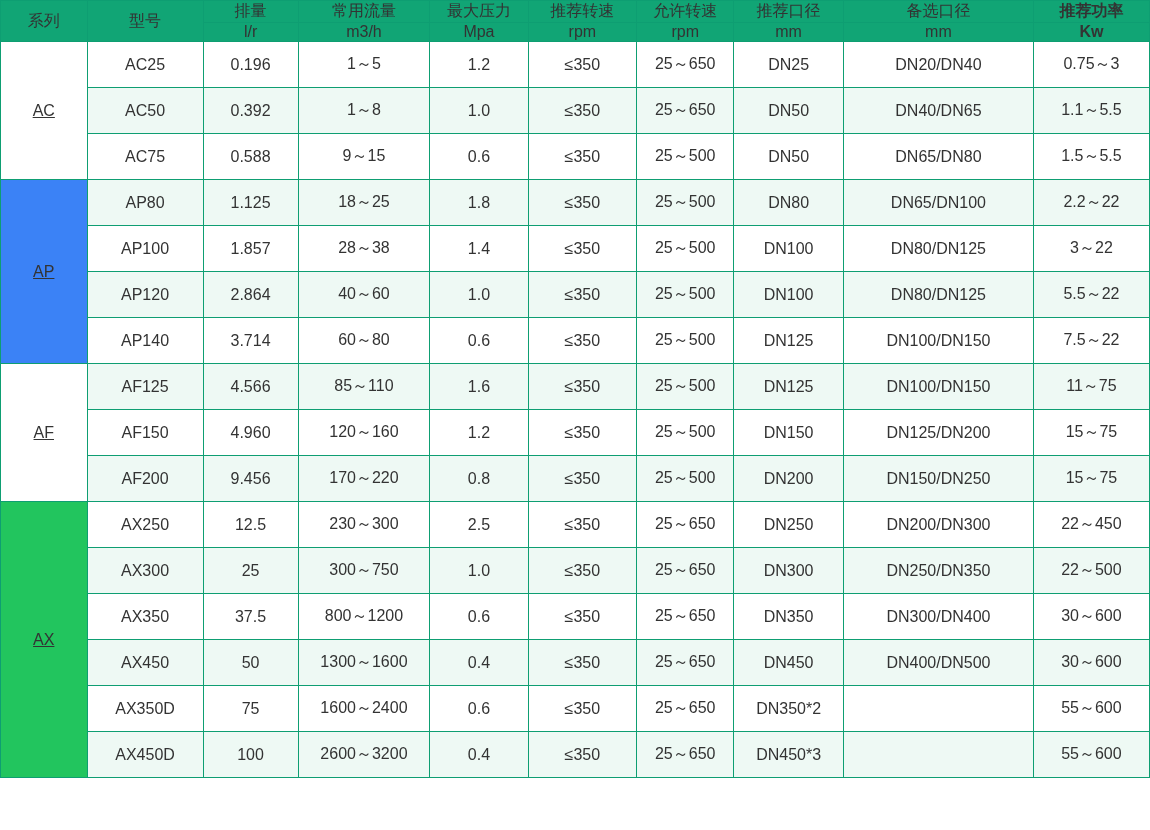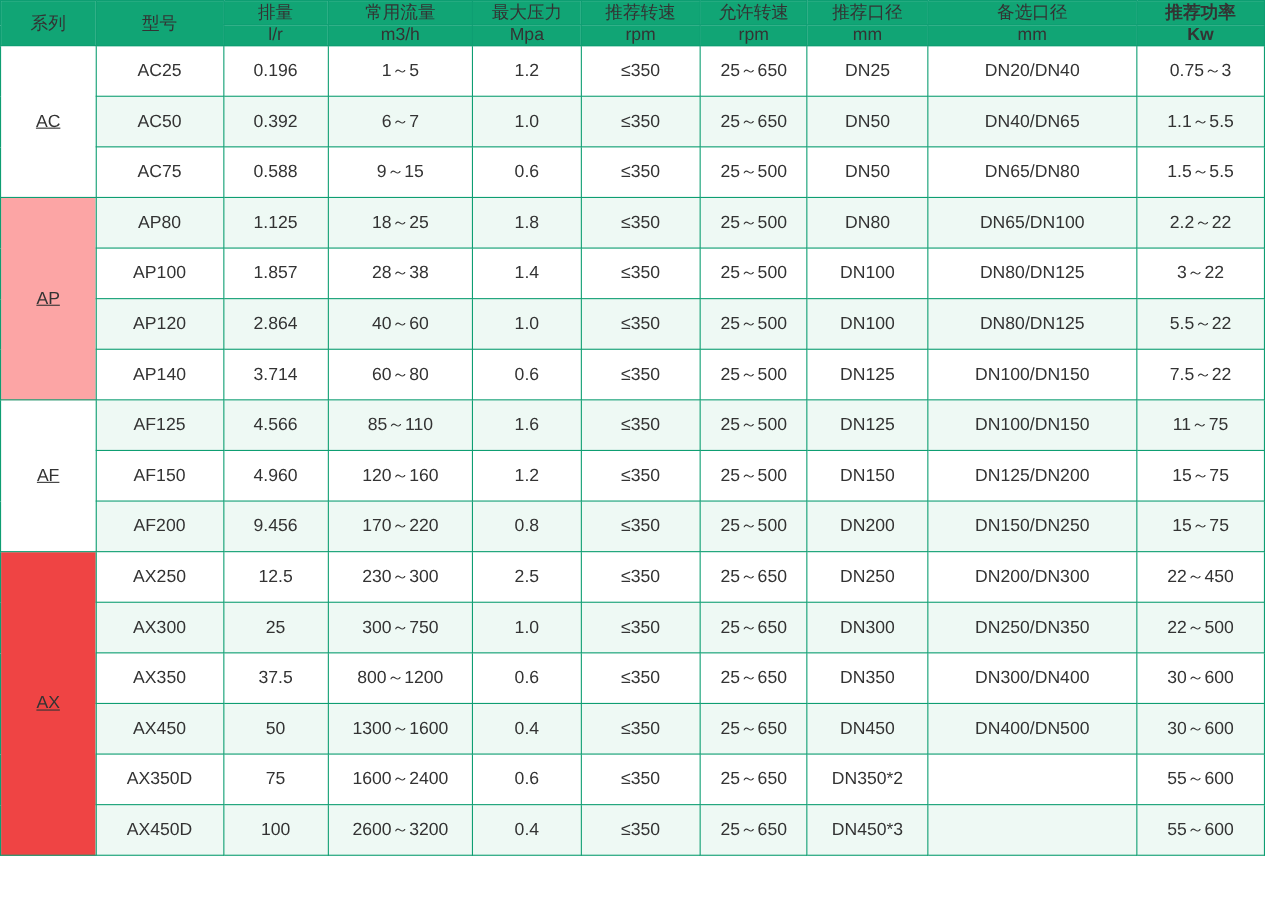--- a/index.html
+++ b/index.html
@@ -123,41 +123,41 @@
         <td>1.2</td>
         <td>≤350</td>
         <td>25～650</td>
         <td>DN25</td>
         <td>DN20/DN40</td>
         <td>0.75～3</td>
       </tr>
       <tr class="alt">
         <td>AC50</td>
         <td>0.392</td>
-        <td>6～7</td>
+        <td>1～8</td>
         <td>1.0</td>
         <td>≤350</td>
         <td>25～650</td>
         <td>DN50</td>
         <td>DN40/DN65</td>
         <td>1.1～5.5</td>
       </tr>
       <tr>
         <td class="group-end">AC75</td>
         <td class="group-end">0.588</td>
         <td class="group-end">9～15</td>
         <td class="group-end">0.6</td>
         <td class="group-end">≤350</td>
         <td class="group-end">25～500</td>
         <td class="group-end">DN50</td>
         <td class="group-end">DN65/DN80</td>
         <td class="group-end">1.5～5.5</td>
       </tr>
       <tr class="alt">
-        <td class="series-cell group-end" rowspan="4" style="background: #fca5a5;">AP</td>
+        <td class="series-cell group-end" rowspan="4" style="background: #3b82f6;">AP</td>
         <td>AP80</td>
         <td>1.125</td>
         <td>18～25</td>
         <td>1.8</td>
         <td>≤350</td>
         <td>25～500</td>
         <td>DN80</td>
         <td>DN65/DN100</td>
         <td>2.2～22</td>
       </tr>
@@ -222,21 +222,21 @@
         <td class="group-end">9.456</td>
         <td class="group-end">170～220</td>
         <td class="group-end">0.8</td>
         <td class="group-end">≤350</td>
         <td class="group-end">25～500</td>
         <td class="group-end">DN200</td>
         <td class="group-end">DN150/DN250</td>
         <td class="group-end">15～75</td>
       </tr>
       <tr>
-        <td class="series-cell" rowspan="6" style="background: #ef4444;">AX</td>
+        <td class="series-cell" rowspan="6" style="background: #22c55e;">AX</td>
         <td>AX250</td>
         <td>12.5</td>
         <td>230～300</td>
         <td>2.5</td>
         <td>≤350</td>
         <td>25～650</td>
         <td>DN250</td>
         <td>DN200/DN300</td>
         <td>22～450</td>
       </tr>

